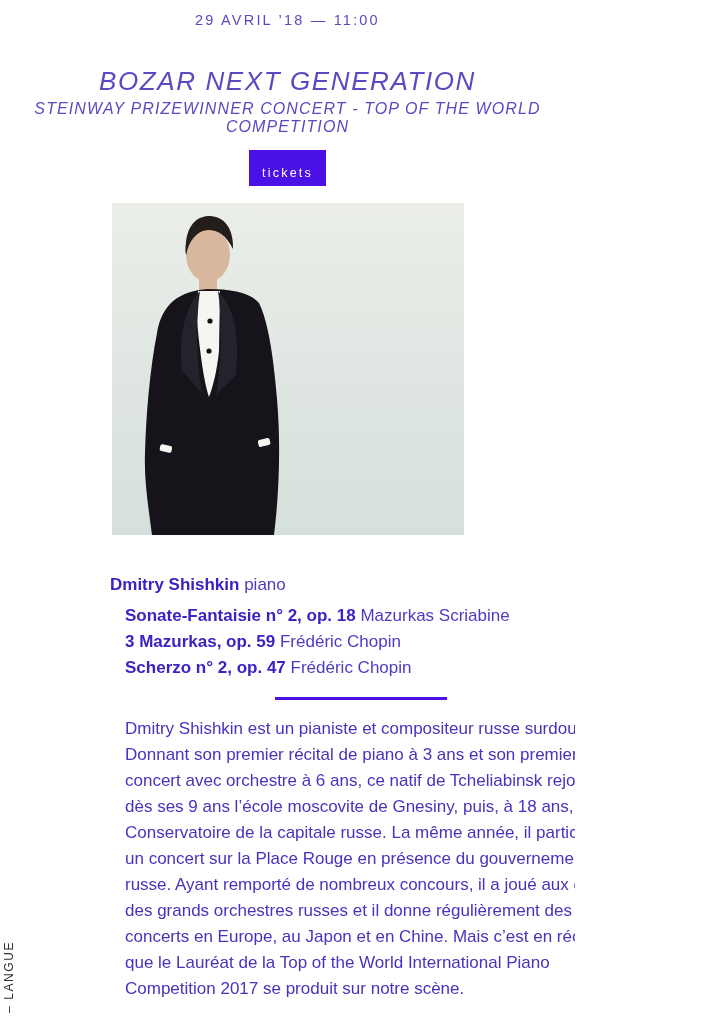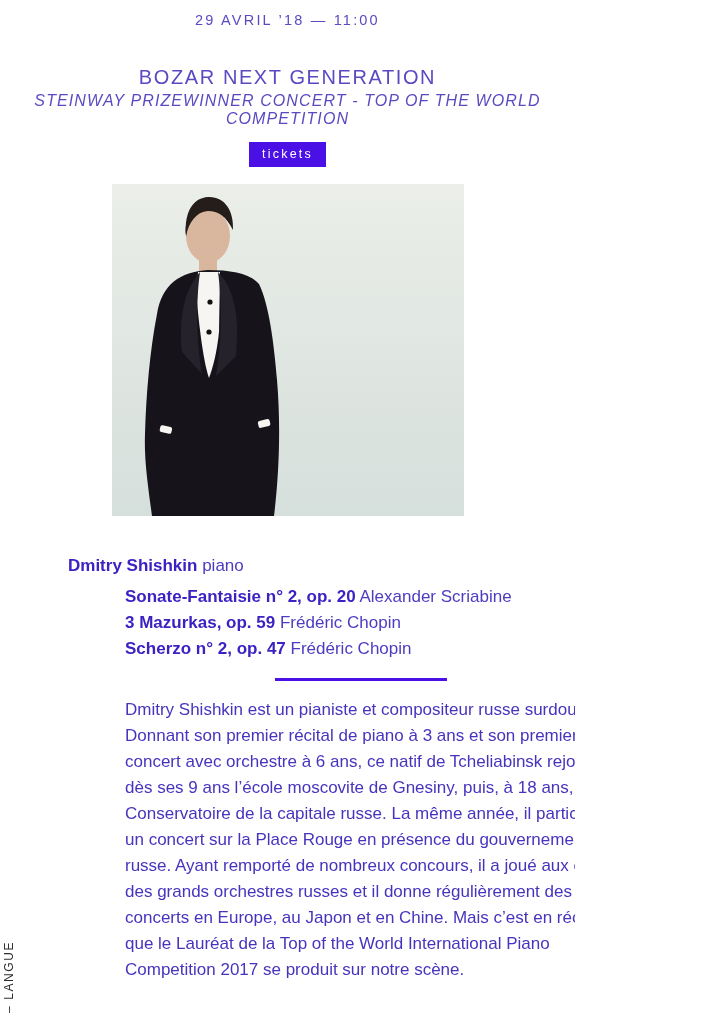--- a/index.html
+++ b/index.html
@@ -3,32 +3,32 @@
 <meta charset="utf-8">
 <style>
   html,body{margin:0;padding:0;background:#ffffff;}
   .page{
     position:relative;width:575px;height:1036px;margin:0;
     background:#ffffff;overflow:hidden;
     font-family:"Liberation Sans", sans-serif;
   }
   .hdr{text-align:center;color:#5A4AC2;}
   .date-line{margin:12px 0 0 0;font-size:14.5px;letter-spacing:2.2px;font-weight:400;}
-  .event-title{margin:38px 0 0 0;font-size:20px;letter-spacing:1.6px;font-weight:400;}
+  .event-title{margin:38px 0 0 0;font-size:26px;letter-spacing:1.6px;font-weight:400;font-style:italic;}
   .event-subtitle{margin:3px 0 0 0;font-size:16px;letter-spacing:1.1px;font-weight:400;font-style:italic;}
   .btn-row{text-align:center;margin-top:14px;}
   .tickets-btn{
     display:inline-block;background:#4B10E6;color:#ffffff;
     font-family:"Liberation Sans", sans-serif;
-    font-size:12.5px;letter-spacing:2.2px;padding:5px 13px 6px 13px;
+    font-size:12.5px;letter-spacing:2.2px;padding:16px 13px 6px 13px;
     border:none;cursor:pointer;
   }
   .photo-wrap{width:352px;height:332px;margin:17px auto 0 auto;}
   .photo-wrap svg{display:block;}
-  .performer-line{margin:40px 0 0 68px;font-size:17px;color:#4C3CC2;}
+  .performer-line{margin:40px 0 0 110px;font-size:17px;color:#4C3CC2;}
   .performer-line .name{font-weight:700;color:#3B22C3;}
   .prog-heading{margin:25px 0 0 104px;font-size:15px;letter-spacing:1.8px;color:#7A6CCF;}
   .prog-items{margin:8px 0 0 125px;}
   .prog-item{font-size:17px;line-height:26px;color:#4C3CC2;}
   .prog-item .work{font-weight:700;color:#3B22C3;}
   .divider{margin:16px 0 0 275px;width:172px;height:3px;background:#4B10E6;}
   .bio{
     margin:16px 0 0 125px;width:497px;
     font-size:17px;line-height:26px;color:#4634BE;
   }
@@ -97,23 +97,23 @@
 
   <div class="performer-line">
     <span class="name">Dmitry Shishkin</span>
     <span> </span>
     <span class="instr">piano</span>
   </div>
 
 
   <div class="prog-items">
     <div class="prog-item">
-      <span class="work">Sonate-Fantaisie n° 2, op. 20</span>
+      <span class="work">Sonate-Fantaisie n° 2, op. 18</span>
       <span> </span>
-      <span class="composer">Alexander Scriabine</span>
+      <span class="composer">Mazurkas Scriabine</span>
     </div>
     <div class="prog-item">
       <span class="work">3 Mazurkas, op. 59</span>
       <span> </span>
       <span class="composer">Frédéric Chopin</span>
     </div>
     <div class="prog-item">
       <span class="work">Scherzo n° 2, op. 47</span>
       <span> </span>
       <span class="composer">Frédéric Chopin</span>

